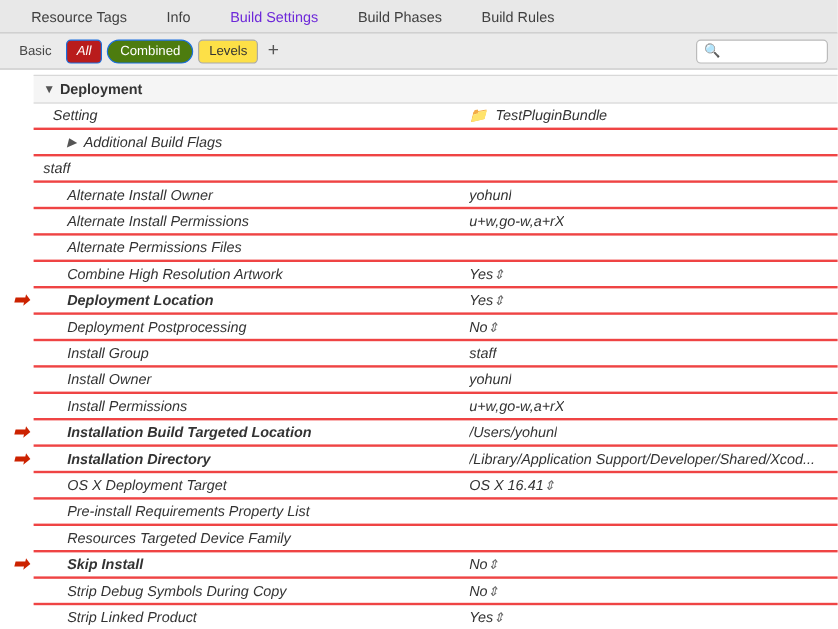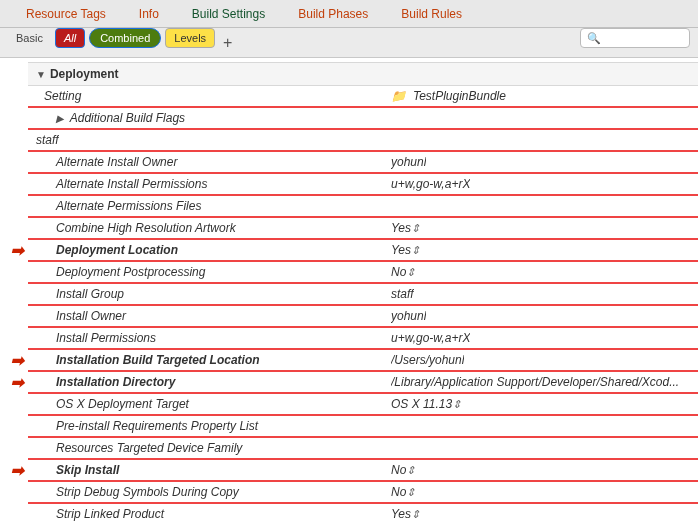--- a/index.html
+++ b/index.html
@@ -19,35 +19,36 @@
       align-items: center;
       background: #e8e8e8;
       border-bottom: 1px solid #c0c0c0;
       height: 28px;
       padding: 0 10px;
       gap: 0;
     }
     .tab-item {
       padding: 4px 16px;
       font-size: 12px;
-      color: #c2410c;
+      color: #404040;
       cursor: pointer;
       height: 28px;
       display: flex;
       align-items: center;
       border-right: 1px solid transparent;
     }
     .tab-item.active {
-      color: #14532d;
+      color: #6d28d9;
       font-weight: 500;
     }
 
     
     .toolbar {
       display: flex;
+      align-items: center;
       background: #ebebeb;
       border-bottom: 1px solid #c8c8c8;
       height: 30px;
       padding: 0 8px;
       gap: 4px;
     }
     .filter-btn {
       padding: 2px 8px;
       font-size: 11px;
       border-radius: 4px;
@@ -379,21 +380,21 @@
           </div>
           <div class="setting-value-col">
             <span class="truncated">/Library/Application Support/Developer/Shared/Xcod...</span>
           </div>
         </div>
         <div class="setting-row">
           <div class="setting-label-col indent1">
             <span>OS X Deployment Target</span>
           </div>
           <div class="setting-value-col">
-            <span class="truncated">OS X 11.13</span>
+            <span class="truncated">OS X 16.41</span>
             <span class="stepper"> ⇕</span>
           </div>
         </div>
         <div class="setting-row">
           <div class="setting-label-col indent1">
             <span>Pre-install Requirements Property List</span>
           </div>
           <div class="setting-value-col">
             <span class="truncated"></span>
           </div>

